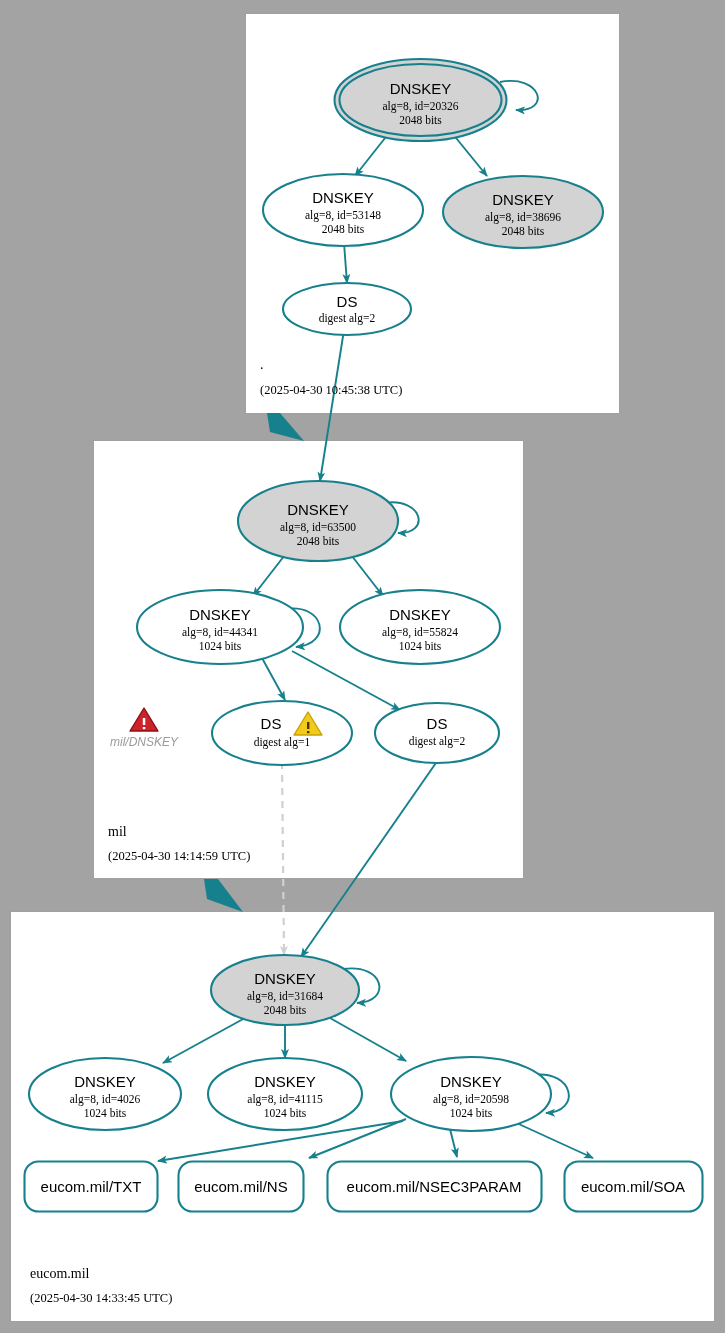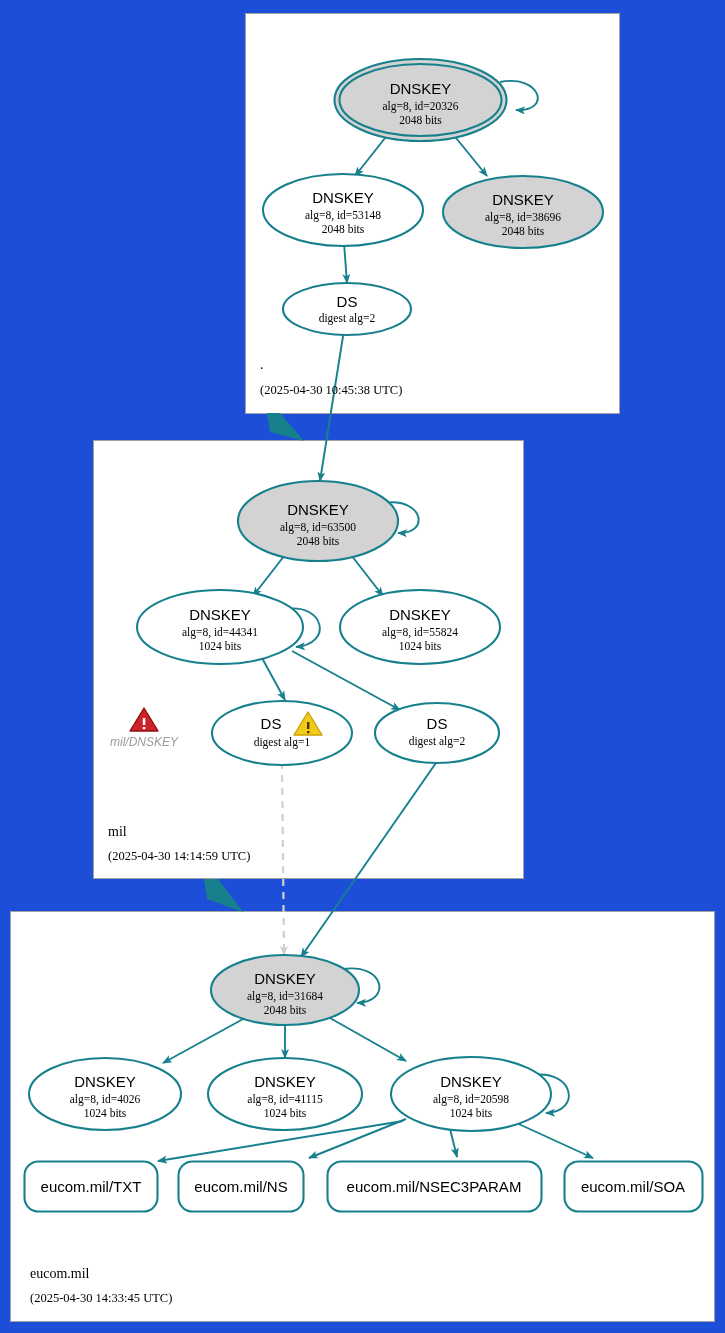--- a/index.html
+++ b/index.html
@@ -1,17 +1,17 @@
 <!DOCTYPE html>
 <html><head>
 <meta charset="utf-8">
 <style>
   html,body{margin:0;padding:0;background:#ffffff;}
   body{font-family:"Liberation Sans", sans-serif;}
-  #stage{position:relative;width:725px;height:1333px;overflow:hidden;background:#1d4ed8;}
+  #stage{position:relative;width:725px;height:1333px;overflow:hidden;background:#a3a3a3;}
   #stage svg{position:absolute;left:0;top:0;}
   .zone-rect{fill:#ffffff;stroke:#a0a0a0;stroke-width:1;}
   .node-ell{fill:#ffffff;stroke:#17808d;stroke-width:2.1;}
   .node-ell.shaded{fill:#d3d3d3;}
   .node-rect{fill:#ffffff;stroke:#17808d;stroke-width:2.1;}
   .edge{fill:none;stroke:#17808d;stroke-width:1.9;}
   .edge-thick{fill:#17808d;stroke:none;}
   .edge-dash{fill:none;stroke:#d0d0d0;stroke-width:2.2;stroke-dasharray:7 6;}
   .t-title{font-family:"Liberation Sans", sans-serif;font-size:15px;fill:#000;}
   .t-sub{font-family:"Liberation Serif", serif;font-size:11.5px;fill:#000;}

